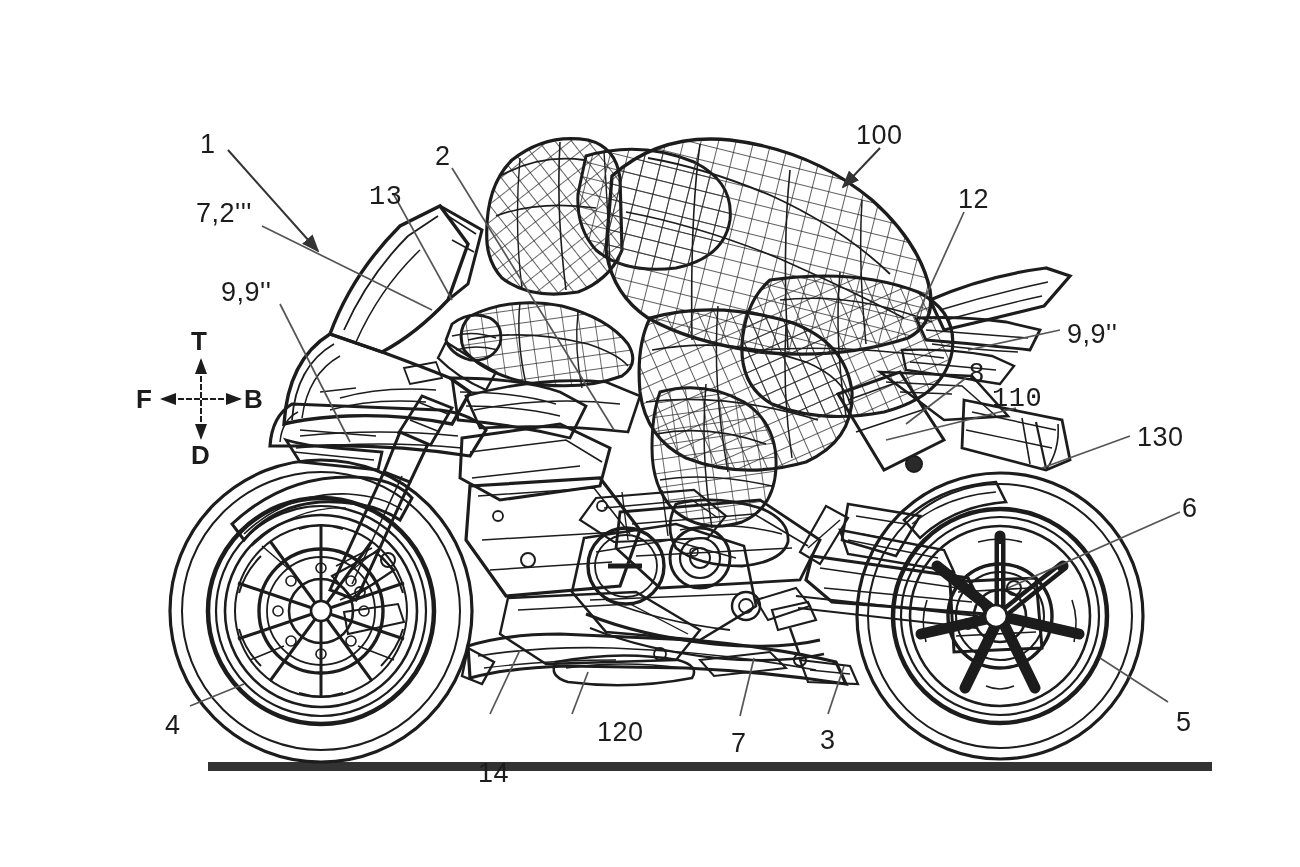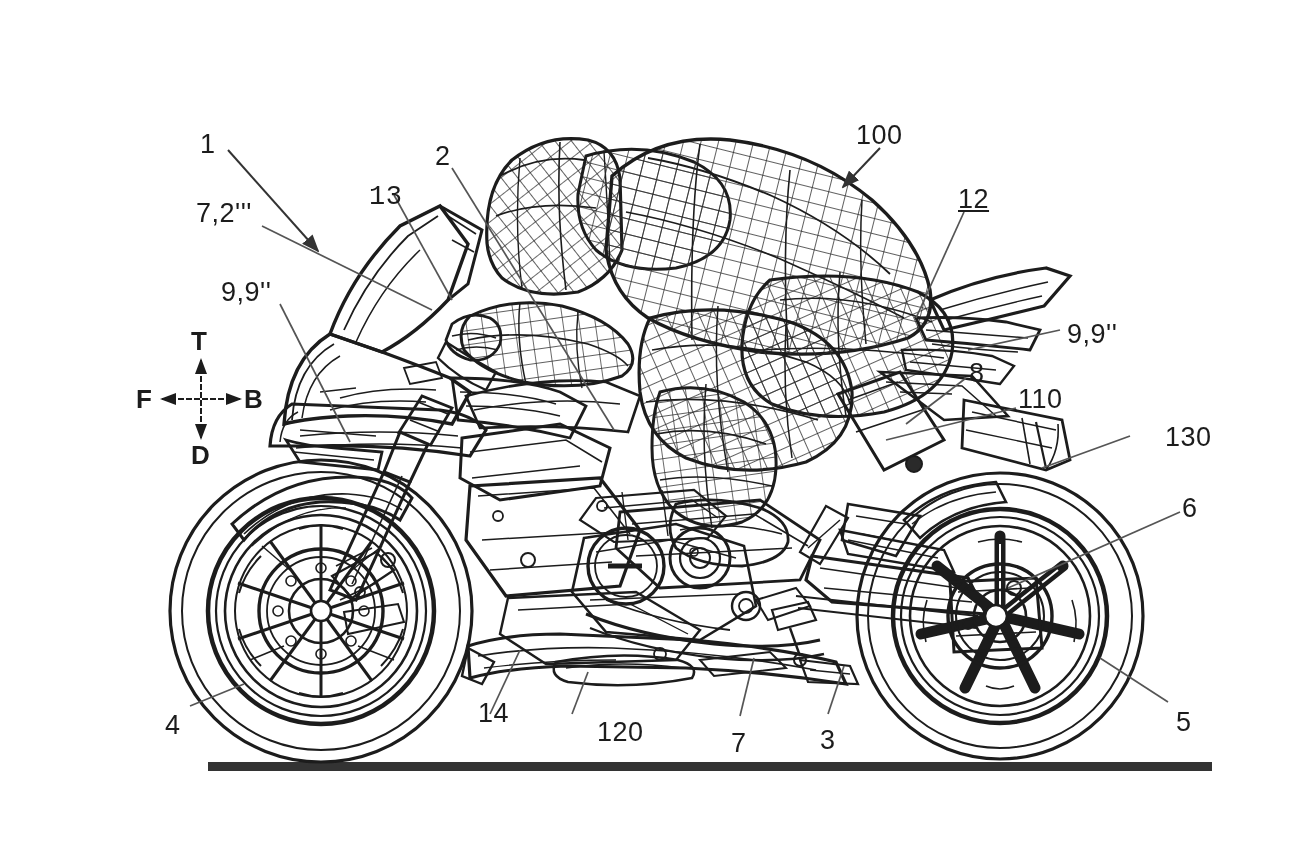--- a/index.html
+++ b/index.html
@@ -509,26 +509,26 @@
     <span class="axis-label" style="left:0px; top:56px;">F</span>
     <span class="axis-label" style="left:108px; top:56px;">B</span>
   </div>
 
   <span class="ref-label" style="left:200px;  top:131px;">1</span>
   <span class="ref-label" style="left:196px;  top:200px;">7,2'''</span>
   <span class="ref-label" style="left:221px;  top:279px;">9,9''</span>
   <span class="ref-label" style="left:369px;  top:184px;font-family:Liberation Mono, monospace;">13</span>
   <span class="ref-label" style="left:435px;  top:143px;">2</span>
   <span class="ref-label" style="left:856px;  top:122px;text-align:center;">100</span>
-  <span class="ref-label" style="left:958px;  top:186px;text-decoration:underline;">12</span>
+  <span class="ref-label" style="left:958px;  top:186px;">12</span>
   <span class="ref-label" style="left:1067px; top:321px;">9,9''</span>
   <span class="ref-label" style="left:969px;  top:360px;">8</span>
-  <span class="ref-label" style="left:1018px; top:386px;">110</span>
-  <span class="ref-label" style="left:1137px; top:424px;margin-left:28px;">130</span>
+  <span class="ref-label" style="left:992px; top:386px;font-family:Liberation Mono, monospace;">110</span>
+  <span class="ref-label" style="left:1137px; top:424px;">130</span>
   <span class="ref-label" style="left:1182px; top:495px;">6</span>
   <span class="ref-label" style="left:1176px; top:709px;">5</span>
   <span class="ref-label" style="left:165px;  top:712px;">4</span>
-  <span class="ref-label" style="left:478px;  top:700px;">14</span>
+  <span class="ref-label" style="left:478px;  top:760px;">14</span>
   <span class="ref-label" style="left:553px;  top:719px;margin-left:44px;">120</span>
   <span class="ref-label" style="left:731px;  top:730px;">7</span>
   <span class="ref-label" style="left:820px;  top:727px;">3</span>
 
 </div>
 
 </body></html>

